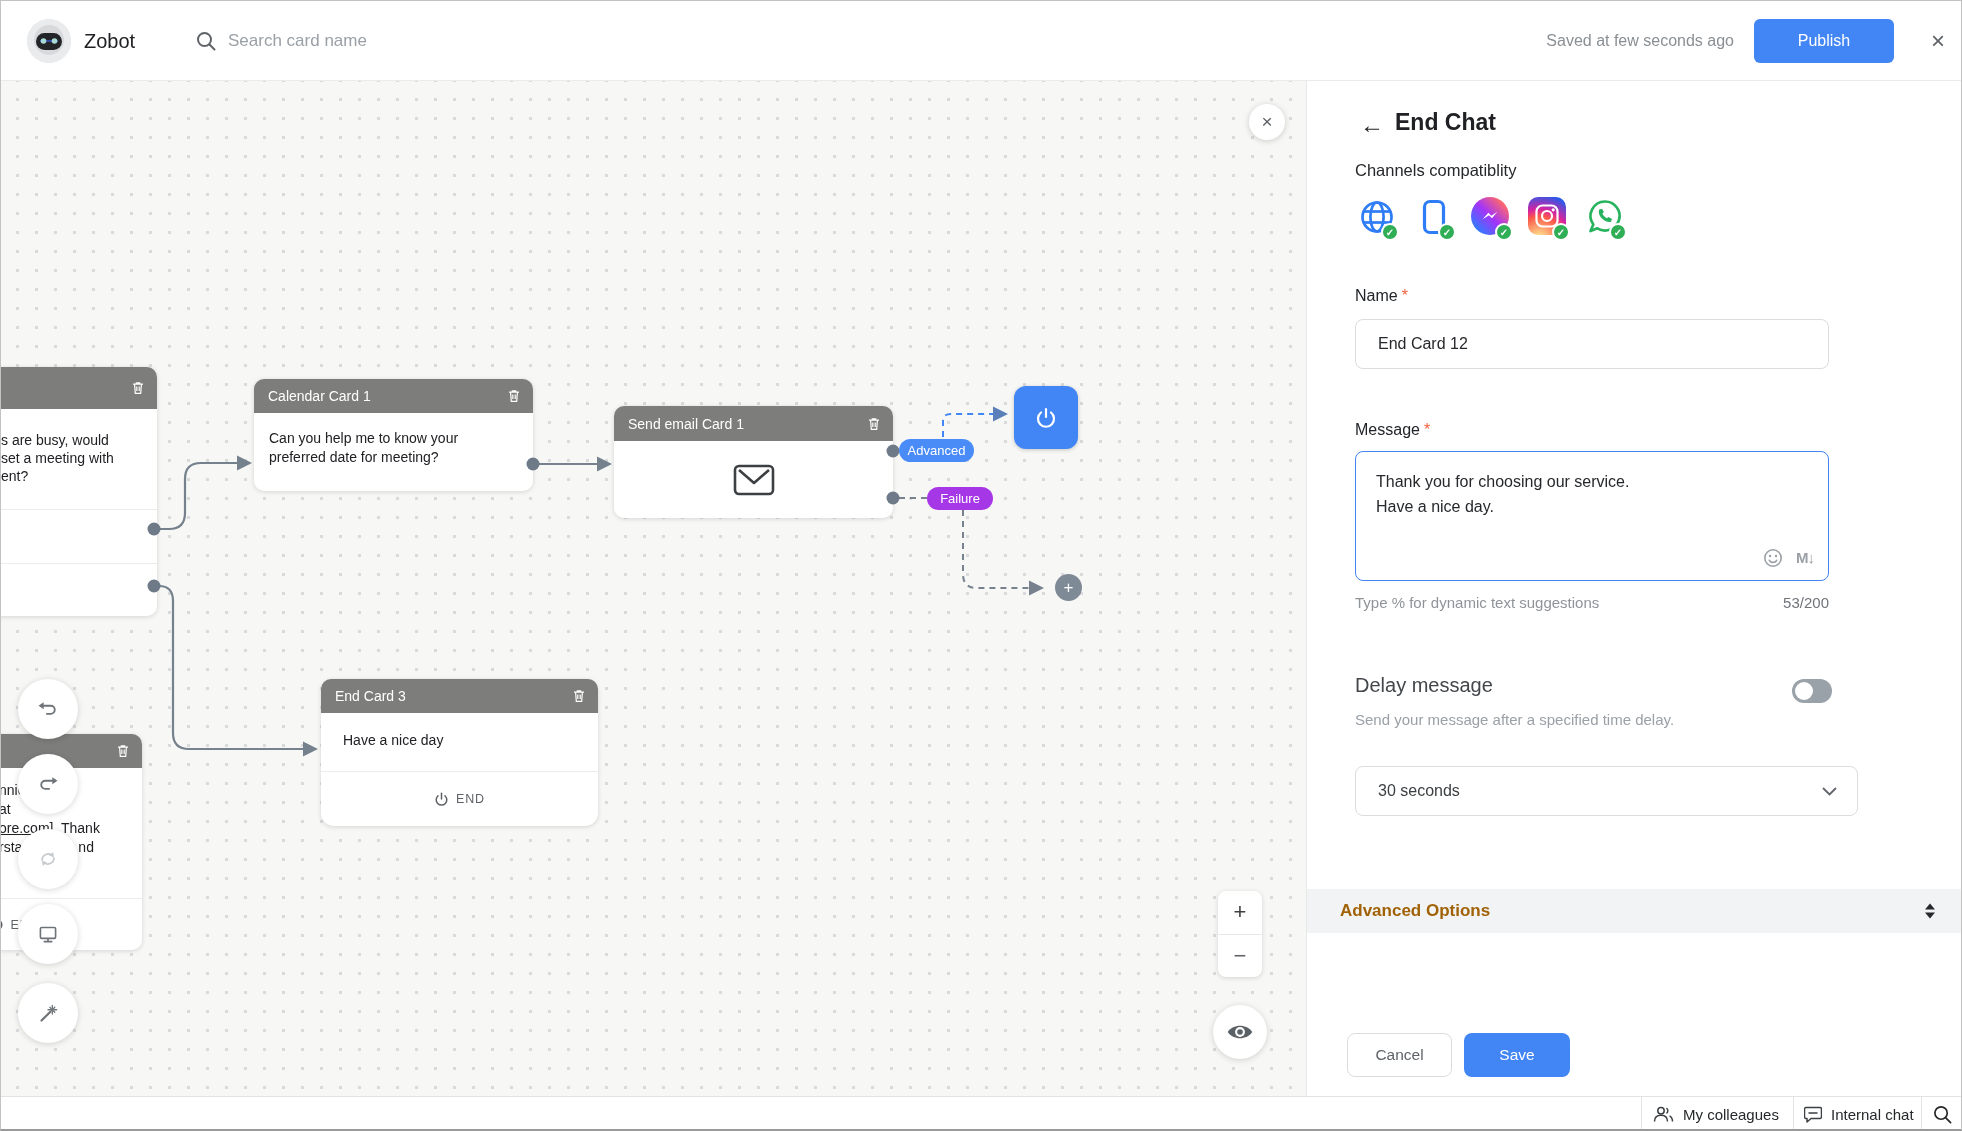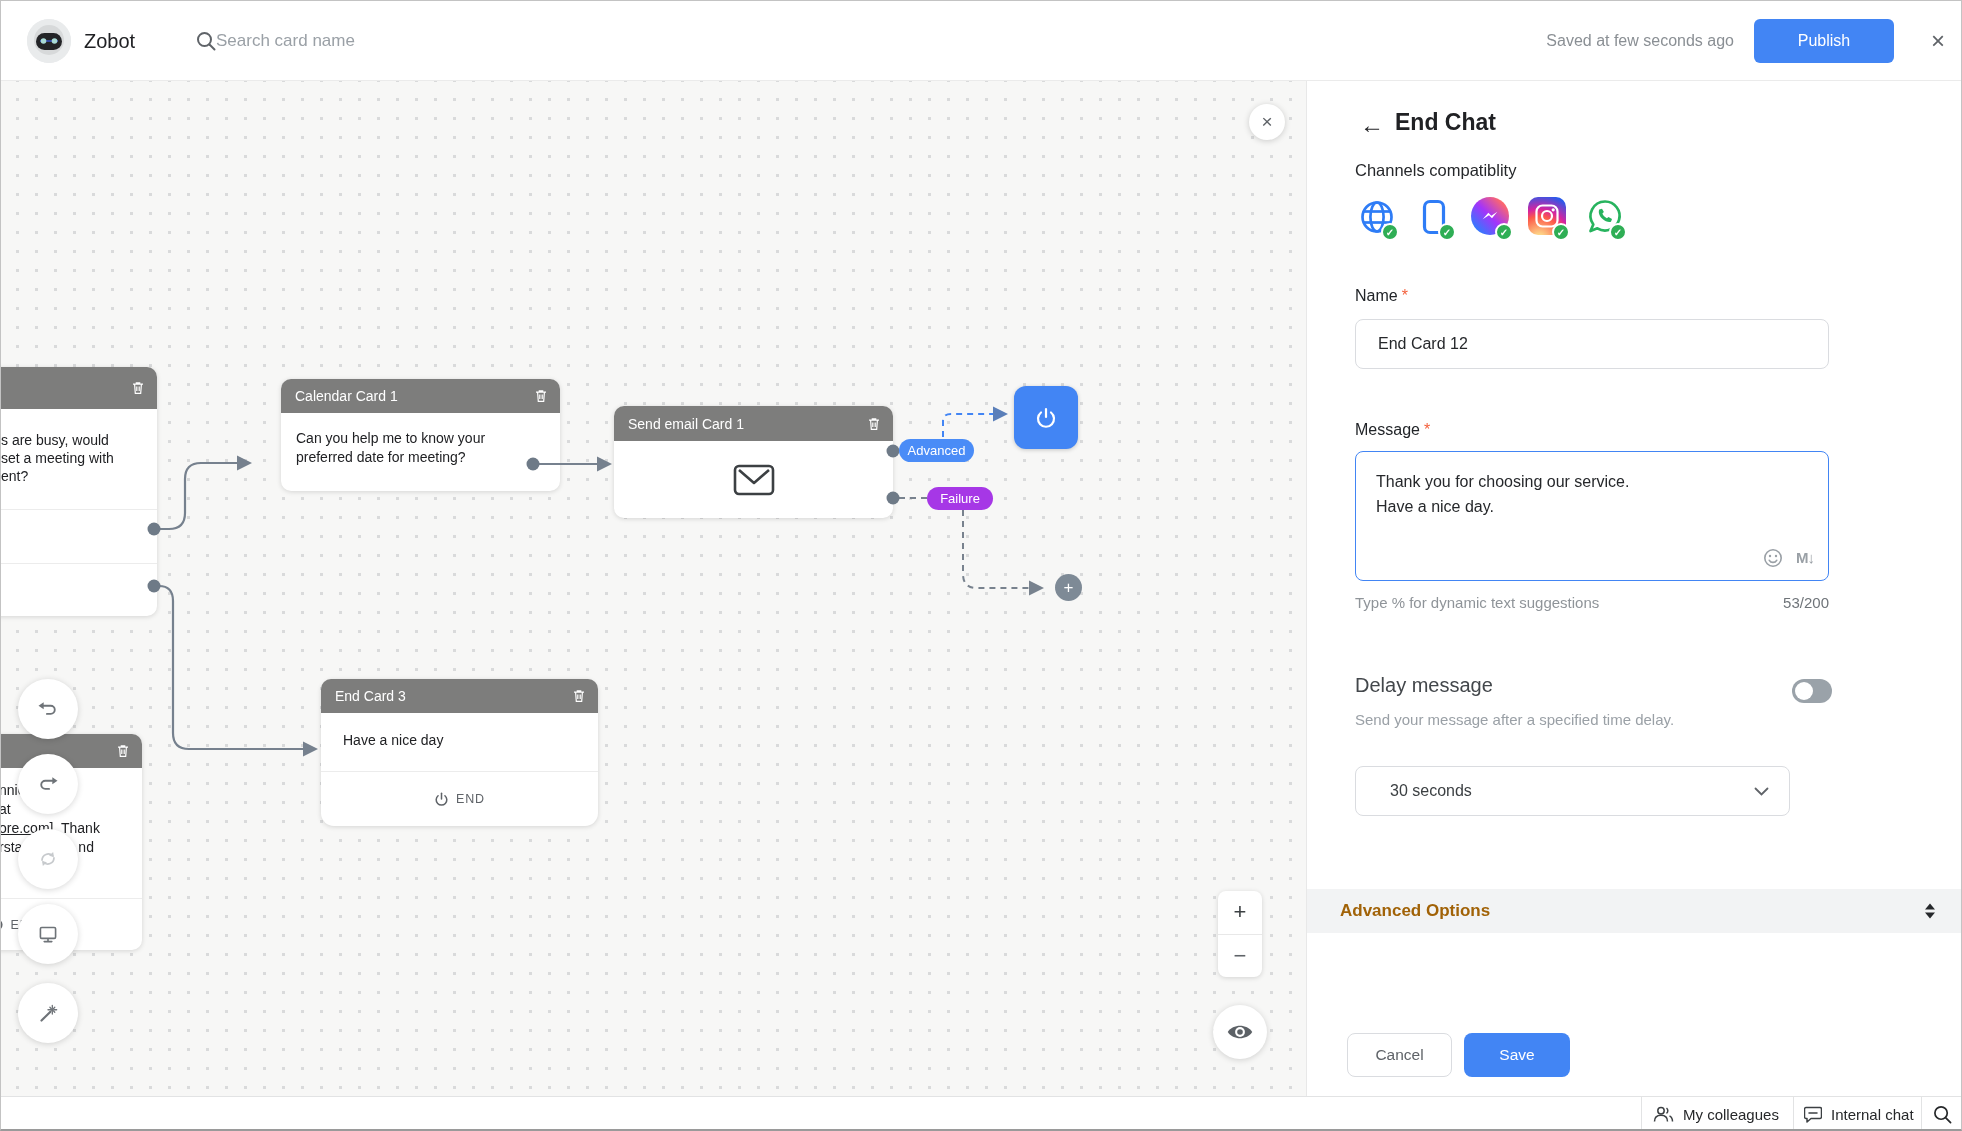--- a/index.html
+++ b/index.html
@@ -9,21 +9,21 @@
          border:1px solid #c3c3c3; border-bottom:2px solid #9a9a9a; }
 
   
   .topbar { position:absolute; left:0; top:0; width:1962px; height:80px; background:#fff;
             border-bottom:1px solid #ebebeb; z-index:20; }
   .avatar { position:absolute; left:26px; top:18px; width:44px; height:44px; border-radius:50%;
             background:#e9ebec; display:flex; align-items:center; justify-content:center; }
   .app-title { position:absolute; left:83px; top:29px; font-size:20px; font-weight:500; color:#202124; }
   .search-wrap { position:absolute; left:148px; top:20px; width:420px; height:40px; display:flex; align-items:center; }
   .search-wrap svg { margin-left:47px; }
-  .search-input { border:none; outline:none; font-size:17px; color:#3c4043; margin-left:0; width:300px;
+  .search-input { border:none; outline:none; font-size:17px; color:#3c4043; margin-left:12px; width:300px;
                   font-family:"Liberation Sans", sans-serif; background:transparent; }
   .search-input::placeholder { color:#9aa0a6; }
   .saved-status { position:absolute; right:229px; top:31px; font-size:16px; color:#8a8f94; }
   .publish-btn { position:absolute; left:1753px; top:18px; width:140px; height:44px; background:#4285f4;
                  color:#fff; border:none; border-radius:6px; font-size:16px; font-weight:500;
                  font-family:"Liberation Sans", sans-serif; cursor:pointer; }
   .top-close { position:absolute; left:1925px; top:28px; width:24px; height:24px; font-size:24px; line-height:24px;
                color:#5f6368; text-align:center; cursor:pointer; font-weight:400; }
 
   
@@ -40,21 +40,21 @@
   .trash { position:absolute; right:11px; top:50%; transform:translateY(-50%); width:16px; height:16px; cursor:pointer; }
   .card-footer { display:flex; align-items:center; justify-content:center; gap:7px;
                  color:#5f6368; font-size:12.5px; font-weight:500; letter-spacing:.8px; }
 
   .partial-top { left:-100px; top:286px; width:256px; }
   .partial-top .card-header { height:42px; }
   .partial-top .body { height:100px; padding:22px 14px 0 100px; font-size:14px; line-height:18px; color:#202124; }
   .partial-top .opt-row1 { height:54px; border-top:1px solid #ececec; }
   .partial-top .opt-row2 { height:53px; border-top:1px solid #ececec; }
 
-  .calendar-card { left:253px; top:298px; width:279px;margin-left:27px; }
+  .calendar-card { left:253px; top:298px; width:279px; }
   .calendar-card .card-header { height:34px; }
   .calendar-card .body { height:78px; padding:16px 20px 0 15px; font-size:14px; line-height:19px; color:#202124; }
   .calendar-card .card-footer { height:50px; border-top:1px solid #ececec; }
 
   .email-card { left:613px; top:325px; width:279px; }
   .email-card .card-header { height:35px; }
   .email-card .body { height:77px; display:flex; align-items:center; justify-content:center; }
 
   .end3-card { left:320px; top:598px; width:277px;border-radius:13px; }
   .end3-card .card-header { height:34px; }
@@ -122,22 +122,22 @@
   .msg-tools { position:absolute; right:14px; bottom:10px; display:flex; align-items:center; gap:13px; }
   .md-icon { font-size:15px; font-weight:bold; color:#9aa0a6; letter-spacing:-1px; cursor:pointer; }
   .helper-row { position:absolute; left:48px; top:513px; width:474px; display:flex; justify-content:space-between; }
   .helper-text { font-size:15px; color:#8f9499; }
   .char-count { font-size:15px; color:#6f7479; }
 
   .delay-title { position:absolute; left:48px; top:593px; font-size:20px; font-weight:500; color:#43474b; }
   .toggle { position:absolute; left:485px; top:598px; width:40px; height:24px; border-radius:12px; background:#9aa2a9; cursor:pointer; }
   .toggle .knob { position:absolute; left:3px; top:3px; width:18px; height:18px; border-radius:50%; background:#fff; }
   .delay-sub { position:absolute; left:48px; top:630px; font-size:15px; color:#9aa0a6; }
-  .delay-select { position:absolute; left:48px; top:685px; width:435px; height:50px; border:1px solid #dadce0;
-                  border-radius:8px; display:flex; align-items:center; padding:0 34px; font-size:16px; color:#3c4043;
+  .delay-select { position:absolute; left:48px; top:685px; width:503px; height:50px; border:1px solid #dadce0;
+                  border-radius:8px; display:flex; align-items:center; padding:0 22px; font-size:16px; color:#3c4043;
                   cursor:pointer; background:#fff; }
   .delay-select svg { position:absolute; right:20px; }
 
   .advanced-band { position:absolute; left:0; top:808px; width:657px; height:44px; background:#f2f3f4;
                    display:flex; align-items:center; padding:0 28px 0 33px; cursor:pointer; }
   .advanced-label { font-size:17px; font-weight:600; color:#a16207; flex:1; }
 
   .cancel-btn { position:absolute; left:40px; top:952px; width:105px; height:44px; background:#fff;
                 border:1px solid #dadce0; border-radius:8px; font-size:15.5px; color:#5f6368;
                 font-family:"Liberation Sans", sans-serif; cursor:pointer; }

